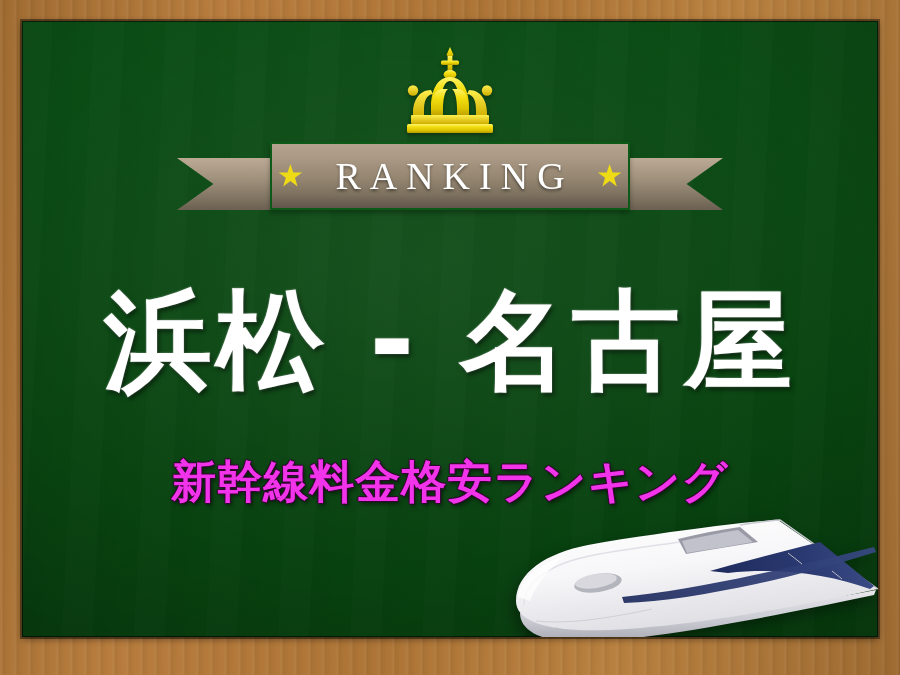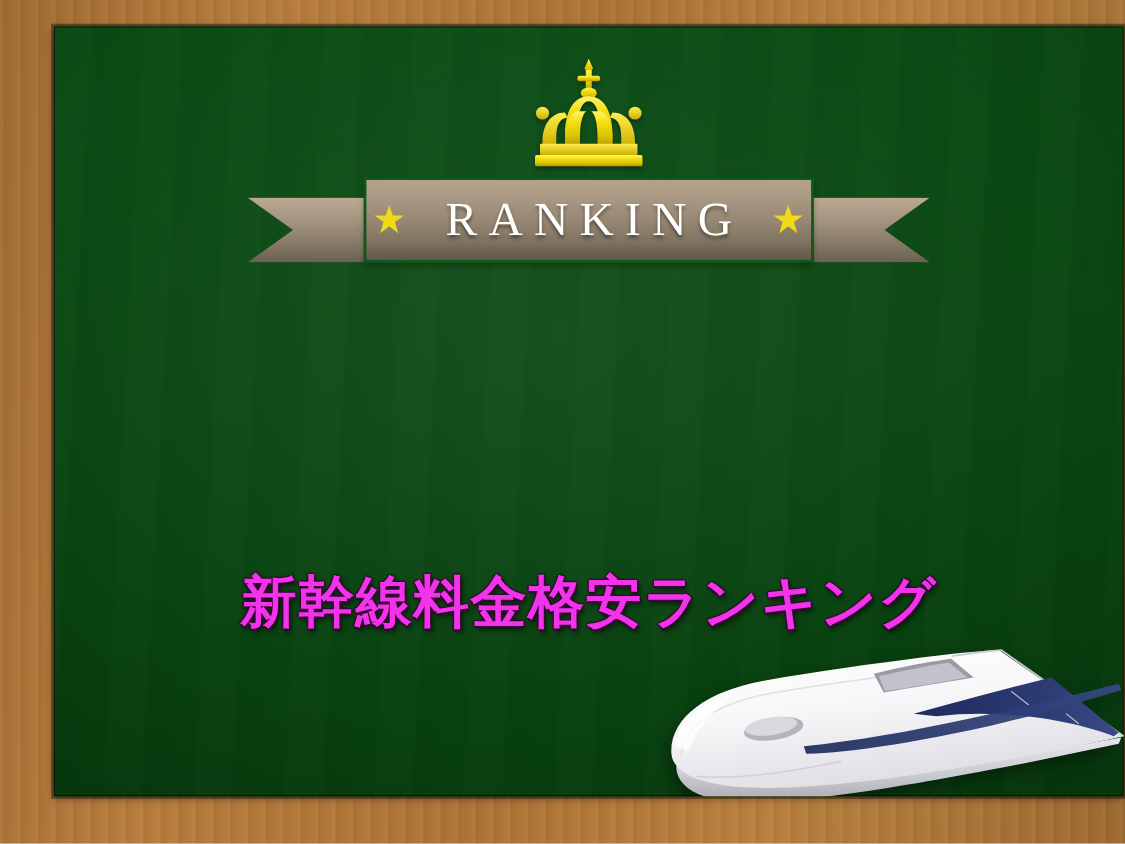--- a/index.html
+++ b/index.html
@@ -49,21 +49,20 @@
         rgba(255,255,255,0.012) 0px,
         rgba(255,255,255,0.012) 30px,
         rgba(0,0,0,0.016) 31px,
         rgba(0,0,0,0.000) 72px),
       linear-gradient(175deg, #0b4d15 0%, #0a4712 45%, #073f0e 100%);
     box-shadow:
       inset 0 0 0 1px rgba(0,0,0,0.55),
       0 0 0 2px rgba(0,0,0,0.40),
       0 2px 7px rgba(0,0,0,0.45);
     overflow: hidden;
-    margin-left: 21px;
   }
 
   
   .crown-wrap {
     position: absolute;
     left: 0;
     right: 0;
     top: 24px;
     display: flex;
     justify-content: center;
@@ -238,20 +237,21 @@
       <div class="ribbon-tail tail-right"></div>
       <div class="tail-shade l"></div>
       <div class="tail-shade r"></div>
       <div class="ribbon-main">
         <span class="star"></span>
         <span class="ranking-text">RANKING</span>
         <span class="star"></span>
       </div>
     </div>
 
+    <div class="title">浜松 - 名古屋</div>
 
     <div class="subtitle">新幹線料金格安ランキング</div>
 
     <div class="train">
       <svg width="400" height="160" viewBox="0 0 400 160" xmlns="http://www.w3.org/2000/svg">
         <defs>
           <linearGradient id="bodyTop" x1="0.1" y1="0" x2="0.5" y2="1">
             <stop offset="0%" stop-color="#ffffff"></stop>
             <stop offset="45%" stop-color="#f7f7f9"></stop>
             <stop offset="100%" stop-color="#dcdce2"></stop>

